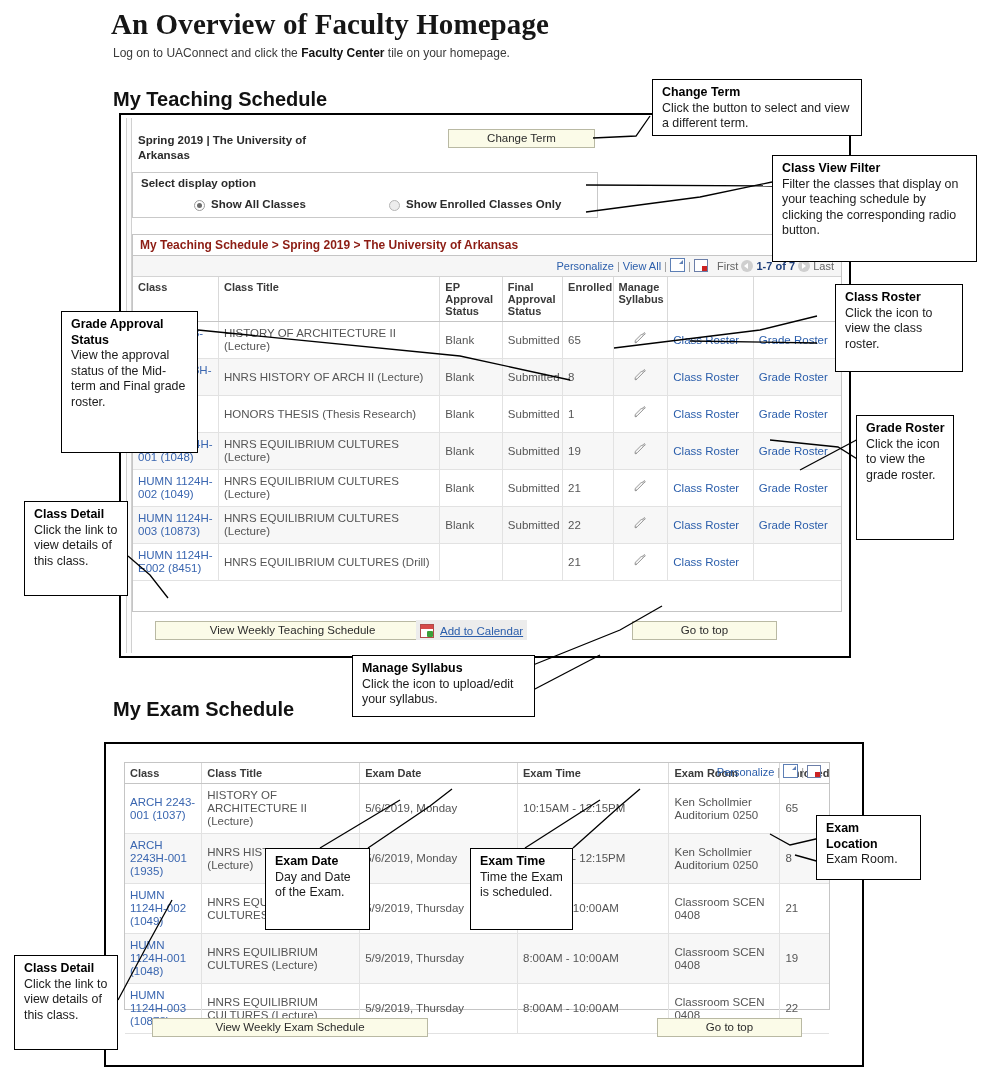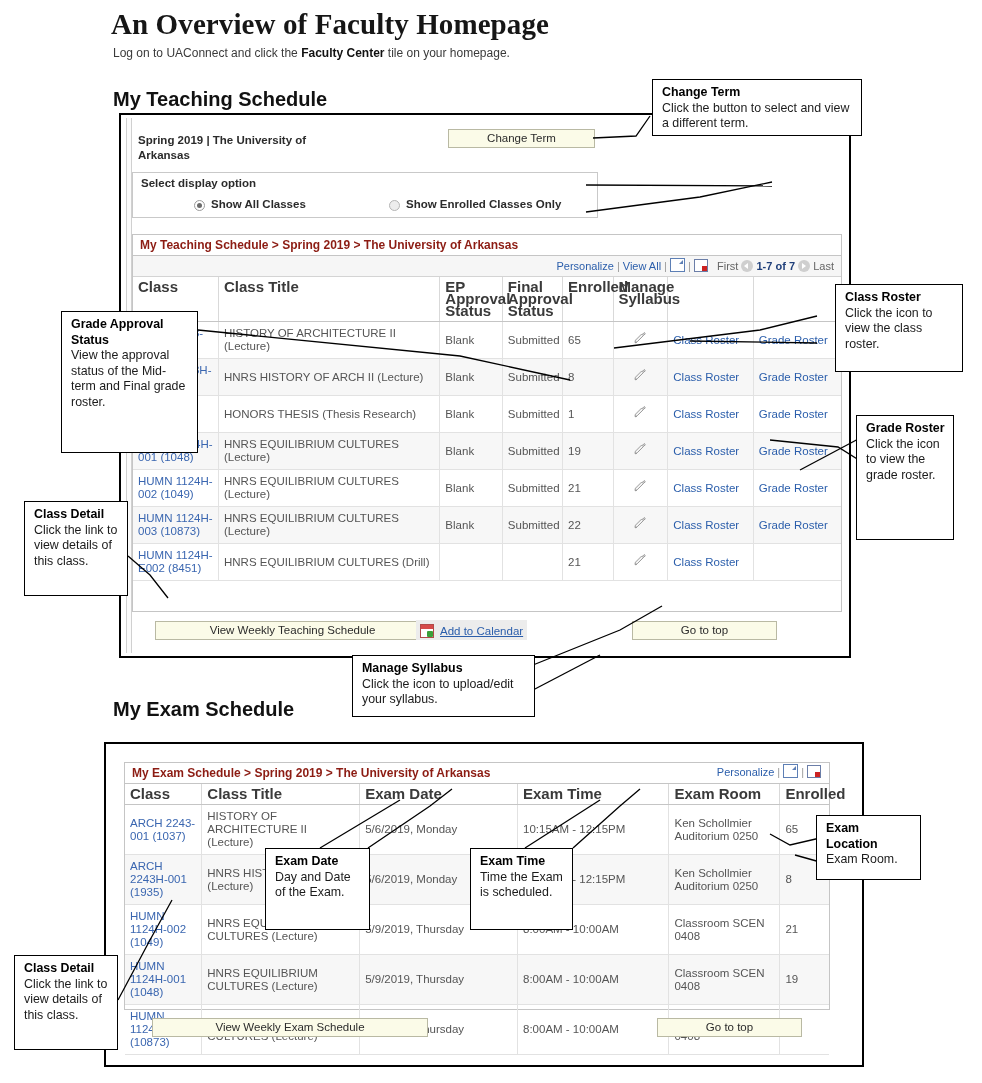--- a/index.html
+++ b/index.html
@@ -108,21 +108,21 @@
     background-blend-mode:normal;border:1px solid #6b7ea8;box-sizing:border-box;}
   .ico-grid::after{content:"";position:absolute;right:0;bottom:0;width:5px;height:5px;background:#cc2222;}
   .pg-arrow{display:inline-block;width:12px;height:12px;border-radius:50%;background:#cfcfcf;vertical-align:-2px;position:relative;}
   .pg-arrow::after{content:"";position:absolute;top:3px;width:0;height:0;border-top:3px solid transparent;border-bottom:3px solid transparent;}
   .pg-arrow.l::after{left:3px;border-right:4px solid #fff;}
   .pg-arrow.r::after{left:4px;border-left:4px solid #fff;}
   .pgnum{font-weight:bold;color:#1f3f7a;}
 
   table.pstable{border-collapse:collapse;width:100%;table-layout:fixed;}
   table.pstable th{
-    font-size:15px;font-weight:bold;color:#3a3a3a;text-align:left;
+    font-size:11px;font-weight:bold;color:#3a3a3a;text-align:left;
     vertical-align:top;padding:4px 5px;border-right:1px solid #d9d9d9;
     border-bottom:1px solid #c5c5c5;background:#fff;line-height:12px;
   }
   table.pstable td{
     font-size:11.5px;color:#555;vertical-align:middle;
     padding:5px 5px;border-right:1px solid #e2e2e2;border-bottom:1px solid #e2e2e2;
     line-height:13px;
   }
   table.pstable tr.alt td{background:#f7f7f7;}
   table.pstable td.cls a{color:#3a66b0;text-decoration:none;}
@@ -330,21 +330,20 @@
       </div>
       <div class="addcal">
         <span class="ico-cal"></span><a>Add to Calendar</a>
       </div>
     </div>
   </div>
 
   <div class="shot" id="shot-exam">
     <div class="ps-inner">
       <div class="grid" id="grid-exam">
-        <div class="grid-head">My Exam Schedule &gt; Spring 2019 &gt; The University of Arkansas</div>
         <div style="position:absolute;right:8px;top:1px;font-size:11px;white-space:nowrap;">
           <a class="lnk">Personalize</a><span class="sep">|</span><span class="ico-newwin"></span><span class="sep">|</span><span class="ico-grid"></span>
         </div>
 
         <table class="pstable">
           <colgroup>
             <col style="width:72px">
               <col style="width:148px">
               <col style="width:148px">
             <col style="width:142px">
@@ -447,20 +446,24 @@
         <path d="M118,1000 L150,940 L172,900"></path>
       </g>
     </svg>
   </div>
 
   <div class="callout" style="left:652px;top:79px;width:210px;height:57px;">
     <b>Change Term</b><br>
     <span>Click the button to select and view a different term.</span>
   </div>
 
+  <div class="callout" style="left:772px;top:155px;width:205px;height:107px;">
+    <b>Class View Filter</b><br>
+    <span>Filter the classes that display on your teaching schedule by clicking the corresponding radio button.</span>
+  </div>
 
   <div class="callout" style="left:835px;top:284px;width:128px;height:88px;">
     <b>Class Roster</b><br>
     <span>Click the icon to view the class roster.</span>
   </div>
 
   <div class="callout" style="left:856px;top:415px;width:98px;height:125px;">
     <b>Grade Roster</b><br>
     <span>Click the icon to view the grade roster.</span>
   </div>

